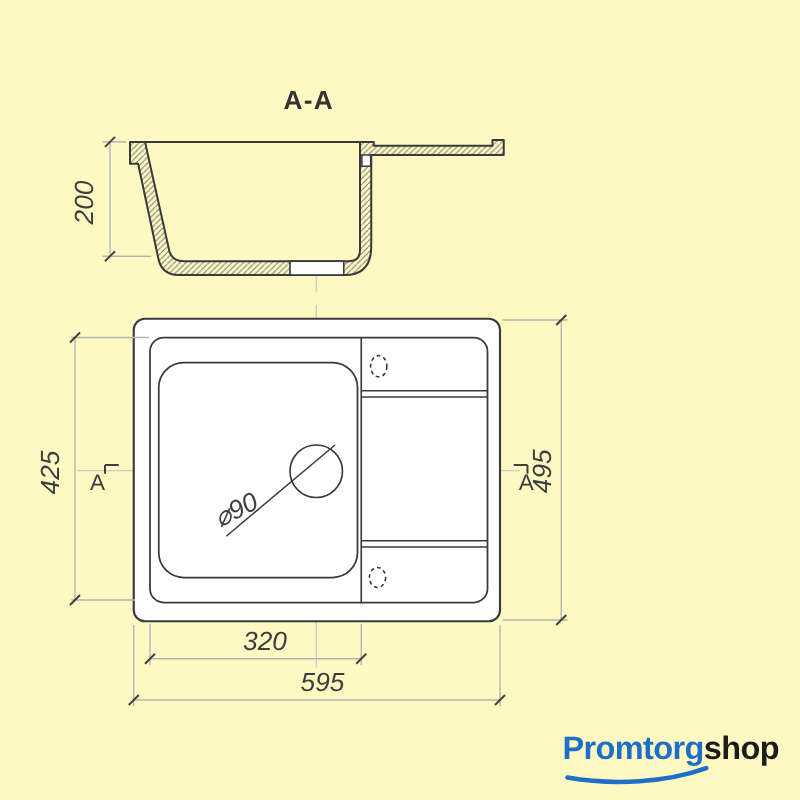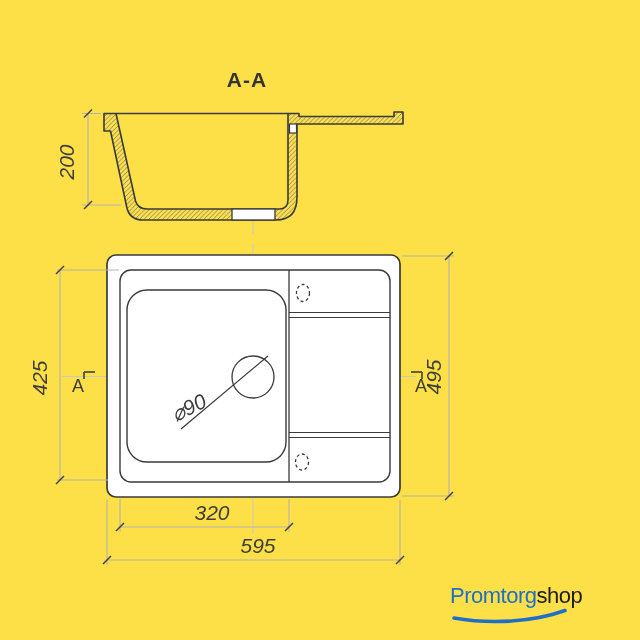--- a/index.html
+++ b/index.html
@@ -1,23 +1,23 @@
 <!DOCTYPE html>
 <html><head>
 <meta charset="utf-8">
 <style>
   html,body{margin:0;padding:0;background:#ffffff;}
-  .page{position:relative;width:640px;height:640px;background:#fde047;overflow:hidden;
+  .page{position:relative;width:640px;height:640px;background:#fef9c3;overflow:hidden;
         font-family:"Liberation Sans",sans-serif;}
   .drawing{position:absolute;left:0;top:0;}
   .dim-text{font-family:"Liberation Sans",sans-serif;font-style:italic;font-size:21px;fill:#3d3d3d;}
   .marker-text{font-family:"Liberation Sans",sans-serif;font-size:18px;fill:#3d3d3d;}
   .title-text{font-family:"Liberation Sans",sans-serif;font-size:21px;font-weight:600;fill:#333;letter-spacing:1px;}
   .logo{position:absolute;left:450px;top:585px;width:170px;line-height:1;}
-  .logo .row{white-space:nowrap;font-weight:400;font-size:22px;letter-spacing:-0.5px;}
+  .logo .row{white-space:nowrap;font-weight:700;font-size:26px;letter-spacing:-0.5px;text-align:center;}
   .logo .p1{color:#1e6fc8;}
   .logo .p2{color:#1c1c1c;}
   .logo svg{display:block;margin-top:-1px;margin-left:1px;}
 </style>
 </head>
 <body>
 
 <div class="page">
 
   <svg class="drawing" width="640" height="640" viewBox="0 0 640 640">

